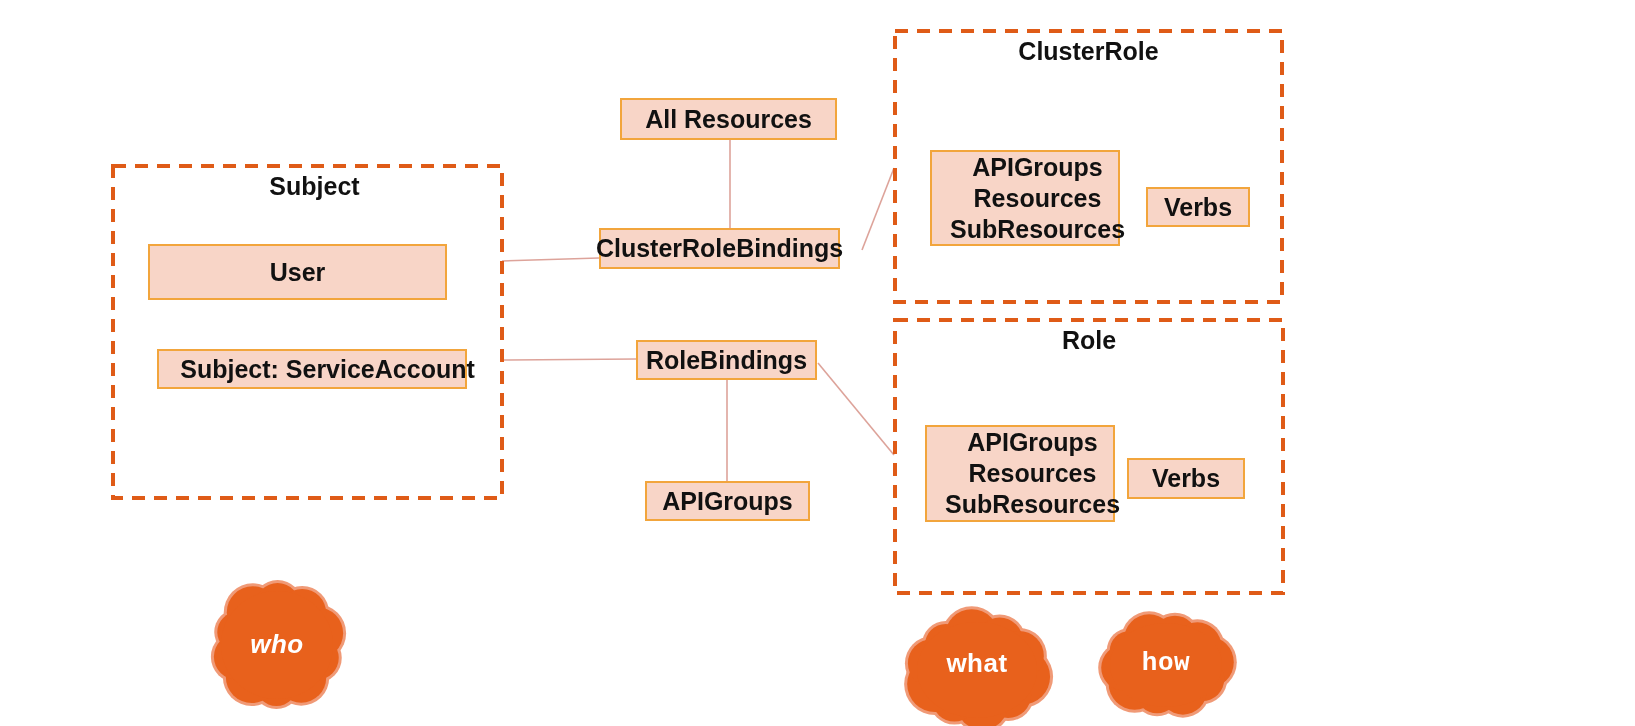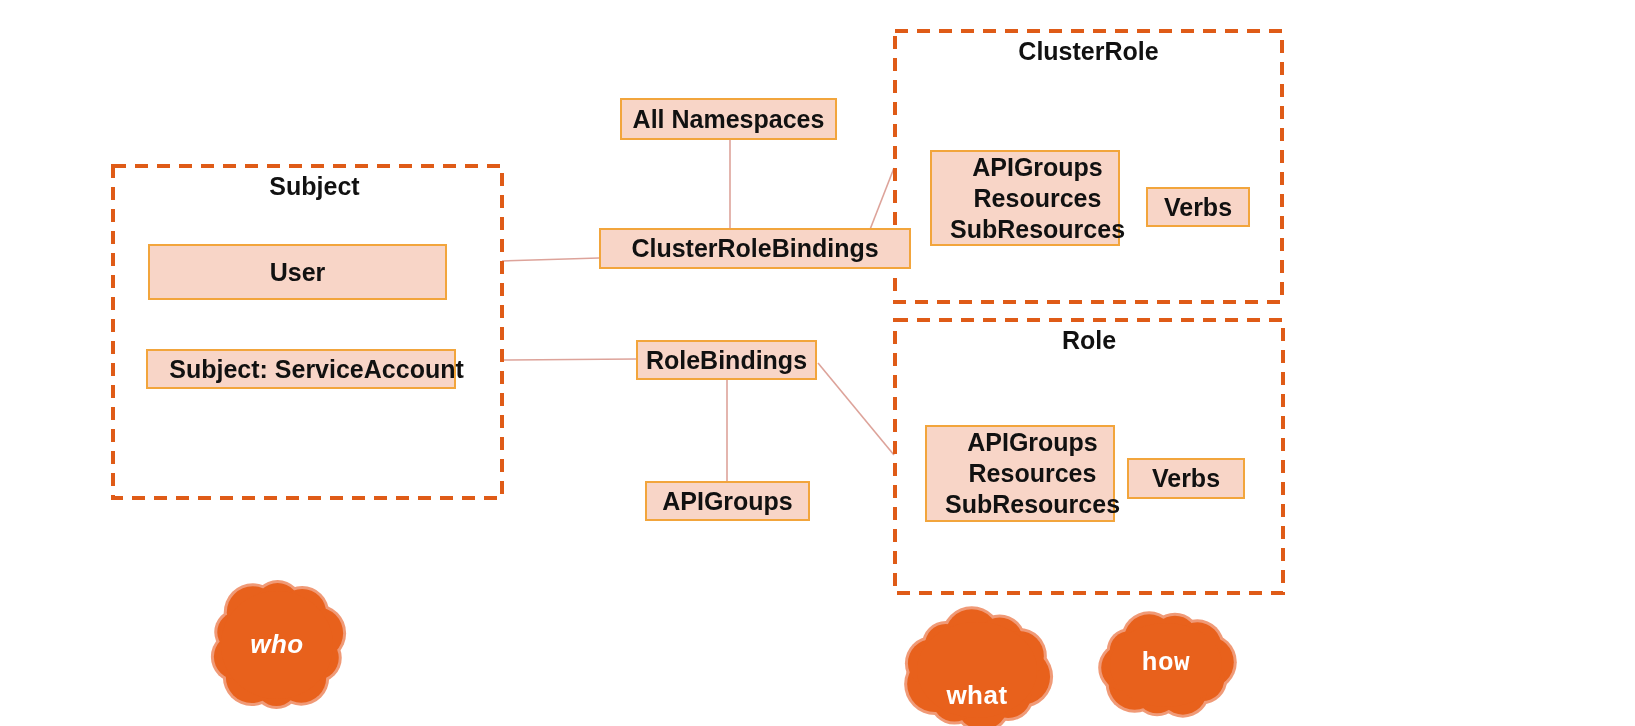--- a/index.html
+++ b/index.html
@@ -127,37 +127,37 @@
         <circle cx="1197.3443761060978" cy="646.3627602601734" r="24" class="cloud-fill"></circle>
         <ellipse cx="1166" cy="665" rx="56" ry="42" class="cloud-fill"></ellipse>
       </g>
     </svg>
 
   <div class="group-title" style="left:120px;top:172px;width:389px;">Subject</div>
   <div class="group-title" style="left:895px;top:37px;width:387px;">ClusterRole</div>
   <div class="group-title" style="left:895px;top:326px;width:388px;">Role</div>
 
   <div class="node" style="left:148px;top:238px;width:299px;height:56px;margin-top:6px;">User</div>
-  <div class="node" style="left:146px;top:349px;width:310px;height:40px;padding-left:31px;">Subject: ServiceAccount</div>
-  <div class="node" style="left:620px;top:98px;width:217px;height:42px;">All Namespaces</div>
-  <div class="node" style="left:599px;top:228px;width:312px;height:41px;">ClusterRoleBindings</div>
+  <div class="node" style="left:157px;top:349px;width:310px;height:40px;padding-left:31px;">Subject: ServiceAccount</div>
+  <div class="node" style="left:620px;top:98px;width:217px;height:42px;">All Resources</div>
+  <div class="node" style="left:599px;top:228px;width:241px;height:41px;">ClusterRoleBindings</div>
   <div class="node" style="left:636px;top:340px;width:181px;height:40px;">RoleBindings</div>
   <div class="node" style="left:645px;top:481px;width:165px;height:40px;">APIGroups</div>
 
   <div class="node multiline" style="left:930px;top:150px;width:190px;height:96px;">
     <div>APIGroups</div>
     <div>Resources</div>
     <div>SubResources</div>
   </div>
   <div class="node" style="left:1146px;top:187px;width:104px;height:40px;">Verbs</div>
 
   <div class="node multiline" style="left:925px;top:425px;width:190px;height:97px;">
     <div>APIGroups</div>
     <div>Resources</div>
     <div>SubResources</div>
   </div>
   <div class="node" style="left:1127px;top:458px;width:118px;height:41px;">Verbs</div>
 
   <div class="cloud-label" style="left:207px;top:629px;width:140px;font-style:italic;">who</div>
-  <div class="cloud-label" style="left:907px;top:680px;width:140px;">what</div>
+  <div class="cloud-label" style="left:907px;top:648px;width:140px;">what</div>
   <div class="cloud-label" style="left:1096px;top:648px;width:140px;font-family:Liberation Mono, monospace;">how</div>
 
 </div>
 
 </body></html>

